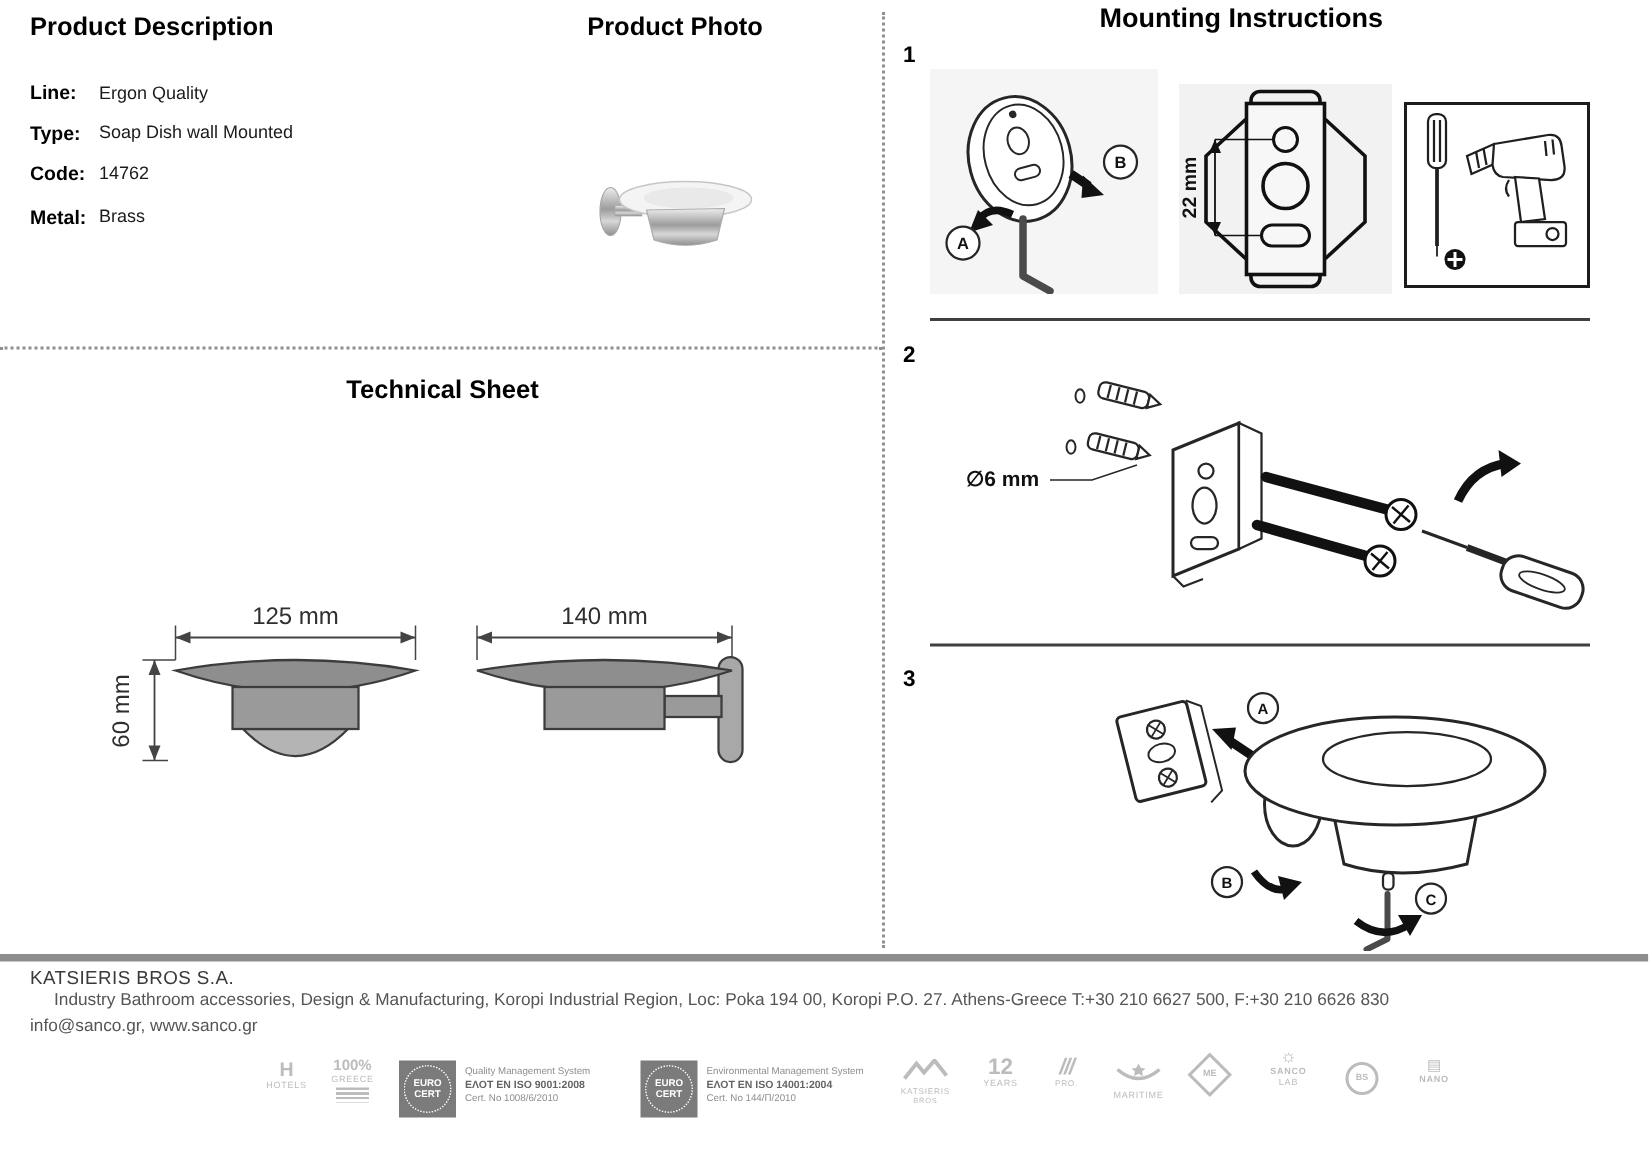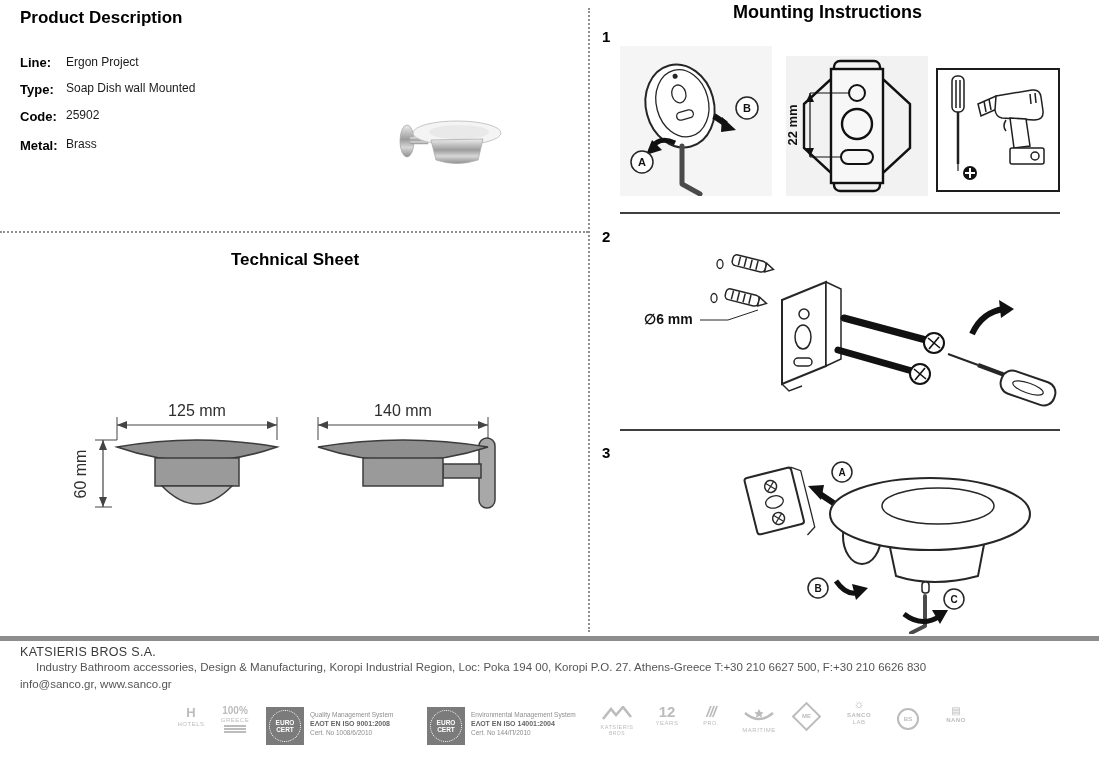--- a/index.html
+++ b/index.html
@@ -36,37 +36,38 @@
 </head>
 <body>
 
 <div id="page">
 
   <div class="abs title" style="left:20px;top:8px;">Product Description</div>
 
   <div class="abs" style="left:20px;top:53px;">
     <span class="fieldlabel">Line:</span>
   </div>
-  <div class="abs fieldvalue" style="left:66px;top:55px;">Ergon Project</div>
+  <div class="abs fieldvalue" style="left:66px;top:55px;">Ergon Quality</div>
 
   <div class="abs" style="left:20px;top:80px;">
     <span class="fieldlabel">Type:</span>
   </div>
   <div class="abs fieldvalue" style="left:66px;top:81px;">Soap Dish wall Mounted</div>
 
   <div class="abs" style="left:20px;top:107px;">
     <span class="fieldlabel">Code:</span>
   </div>
-  <div class="abs fieldvalue" style="left:66px;top:108px;">25902</div>
+  <div class="abs fieldvalue" style="left:66px;top:108px;">14762</div>
 
   <div class="abs" style="left:20px;top:136px;">
     <span class="fieldlabel">Metal:</span>
   </div>
   <div class="abs fieldvalue" style="left:66px;top:137px;">Brass</div>
 
+  <div class="abs title center" style="left:330px;top:8px;width:240px;">Product Photo</div>
 
   <svg class="abs" style="left:393px;top:103px;" width="115" height="72" viewBox="0 0 115 72">
     <defs>
       <linearGradient id="chrome" x1="0" y1="0" x2="0" y2="1">
         <stop offset="0" stop-color="#ededed"></stop>
           <stop offset="0.45" stop-color="#9c9c9c"></stop>
           <stop offset="0.7" stop-color="#d7d7d7"></stop>
           <stop offset="1" stop-color="#8f8f8f"></stop>
       </linearGradient>
     </defs>

